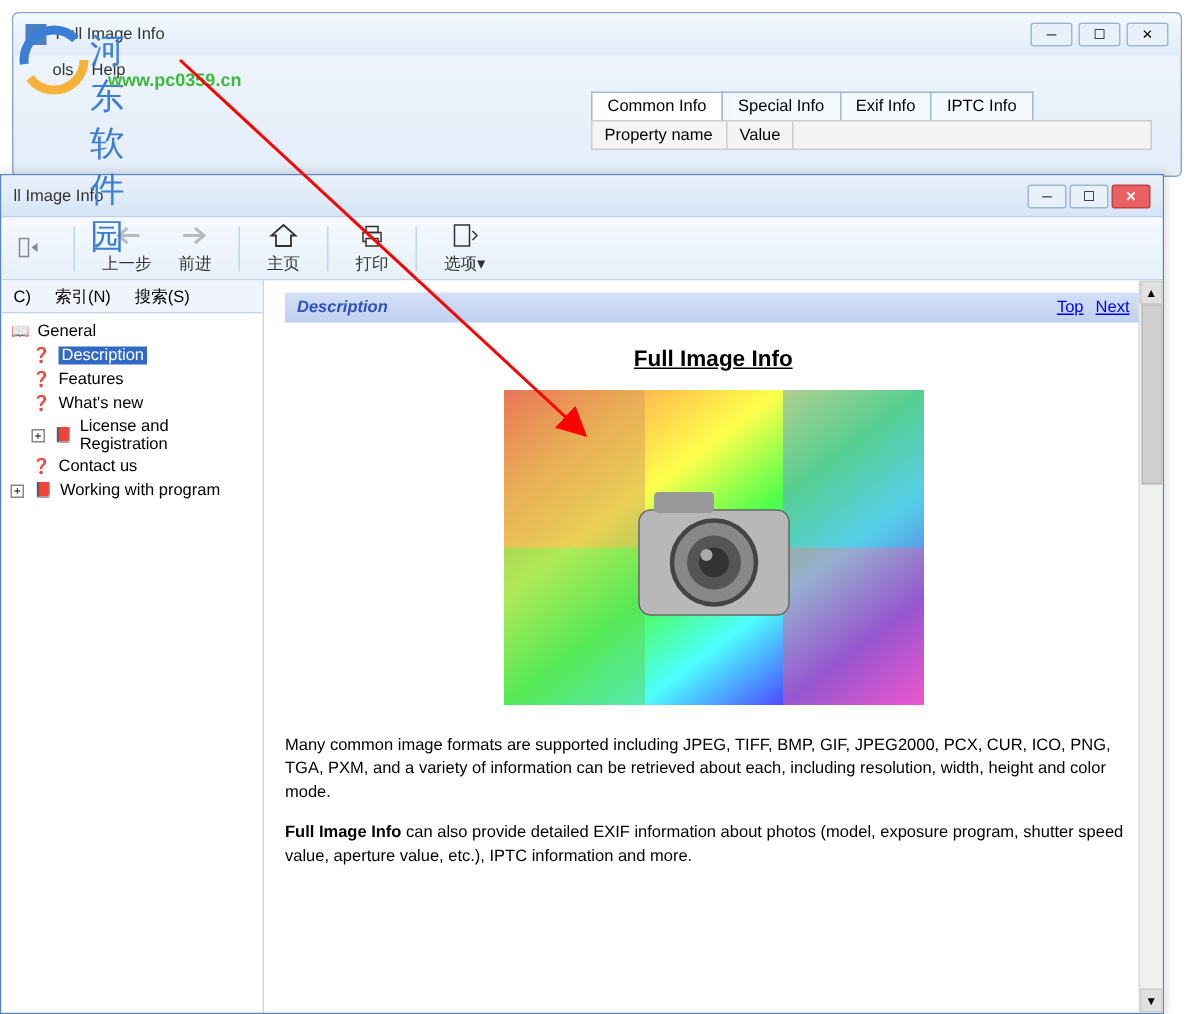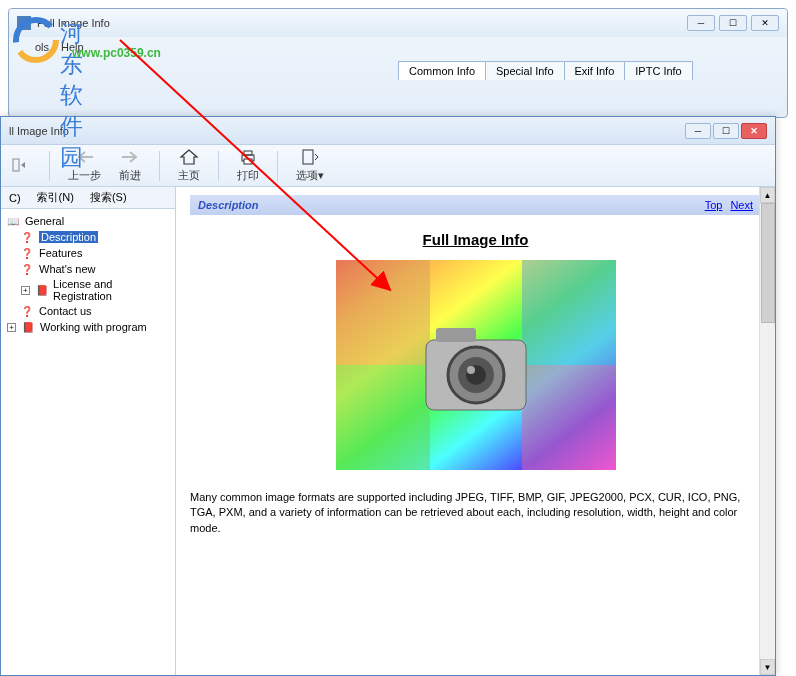--- a/index.html
+++ b/index.html
@@ -6,21 +6,21 @@
     body { background: #fff; width: 796px; height: 676px; overflow: hidden; position: relative; }
     
     
     .bg-window { position: absolute; top: 8px; left: 8px; right: 8px; height: 110px; border: 1px solid #8ba7c7; background: linear-gradient(#f0f6fc, #e4eef9); border-radius: 4px; }
     .bg-titlebar { height: 28px; display: flex; align-items: center; padding: 0 8px; background: linear-gradient(#f4f9fe, #e0ecf8); border-radius: 4px 4px 0 0; }
     .bg-title-icon { width: 14px; height: 14px; background: #4a80c0; margin-right: 6px; }
     .bg-title { color: #333; }
     .bg-controls { margin-left: auto; display: flex; gap: 4px; }
     .bg-ctrl { width: 28px; height: 16px; border: 1px solid #9db8d6; background: #e8f0fa; border-radius: 2px; display: flex; align-items: center; justify-content: center; font-size: 9px; }
     .bg-menubar { height: 20px; padding: 0 26px; display: flex; gap: 12px; align-items: center; color: #333; }
-    .bg-content { display: flex; padding: 4px 0; gap: 24px; justify-content: space-between; }
+    .bg-content { display: flex; padding: 4px 19px; gap: 1px; justify-content: space-between; }
     .bg-left { width: 365px; }
     .bg-right { flex: 1; }
     .bg-tabs { display: flex; }
     .bg-tab { padding: 3px 10px; border: 1px solid #9db8d6; background: #f4f9fe; border-bottom: none; margin-right: -1px; }
     .bg-tab.active { background: #fff; }
     .bg-prophead { display: flex; background: #f4f4f4; border: 1px solid #ccc; }
     .bg-prophead div { padding: 3px 8px; border-right: 1px solid #ccc; }
     
     
     .watermark { position: absolute; top: 12px; left: 0; z-index: 5; }
@@ -89,20 +89,24 @@
     <span>Help</span>
   </div>
   <div class="bg-content">
     <div class="bg-left"></div>
     <div class="bg-right">
       <div class="bg-tabs">
         <div class="bg-tab active">Common Info</div>
         <div class="bg-tab">Special Info</div>
         <div class="bg-tab">Exif Info</div>
         <div class="bg-tab">IPTC Info</div>
+      </div>
+      <div class="bg-prophead">
+        <div style="width:90px">Property name</div>
+        <div>Value</div>
       </div>
     </div>
   </div>
 </div>
 
 <div class="watermark">
   <svg class="wm-logo" viewBox="0 0 48 48">
     <circle cx="24" cy="24" r="20" fill="none" stroke="#f7b239" stroke-width="6" stroke-dasharray="50 80"></circle>
     <circle cx="24" cy="24" r="20" fill="none" stroke="#3b7ed6" stroke-width="6" stroke-dasharray="50 80" stroke-dashoffset="-60"></circle>
   </svg>
@@ -249,20 +253,21 @@
           <rect x="186" y="105" width="94" height="105" fill="#e060a0" opacity="0.5"></rect>
 
           <rect x="90" y="80" width="100" height="70" rx="8" fill="#b8b8b8" stroke="#666"></rect>
           <rect x="100" y="68" width="40" height="14" rx="3" fill="#999"></rect>
           <circle cx="140" cy="115" r="28" fill="#888" stroke="#444" stroke-width="3"></circle>
           <circle cx="140" cy="115" r="18" fill="#555"></circle>
           <circle cx="140" cy="115" r="10" fill="#333"></circle>
           <circle cx="135" cy="110" r="4" fill="#aaa"></circle>
         </svg>
         <p>Many common image formats are supported including JPEG, TIFF, BMP, GIF, JPEG2000, PCX, CUR, ICO, PNG, TGA, PXM, and a variety of information can be retrieved about each, including resolution, width, height and color mode.</p>
+        <p><b>Full Image Info</b><span> can also provide detailed EXIF information about photos (model, exposure program, shutter speed value, aperture value, etc.), IPTC information and more.</span></p>
       </div>
       <div class="scrollbar-v">
         <div class="scroll-btn">▲</div>
         <div class="scroll-thumb"></div>
         <div class="scroll-btn" style="position:absolute;bottom:0;width:100%">▼</div>
       </div>
     </div>
   </div>
 </div>
 

